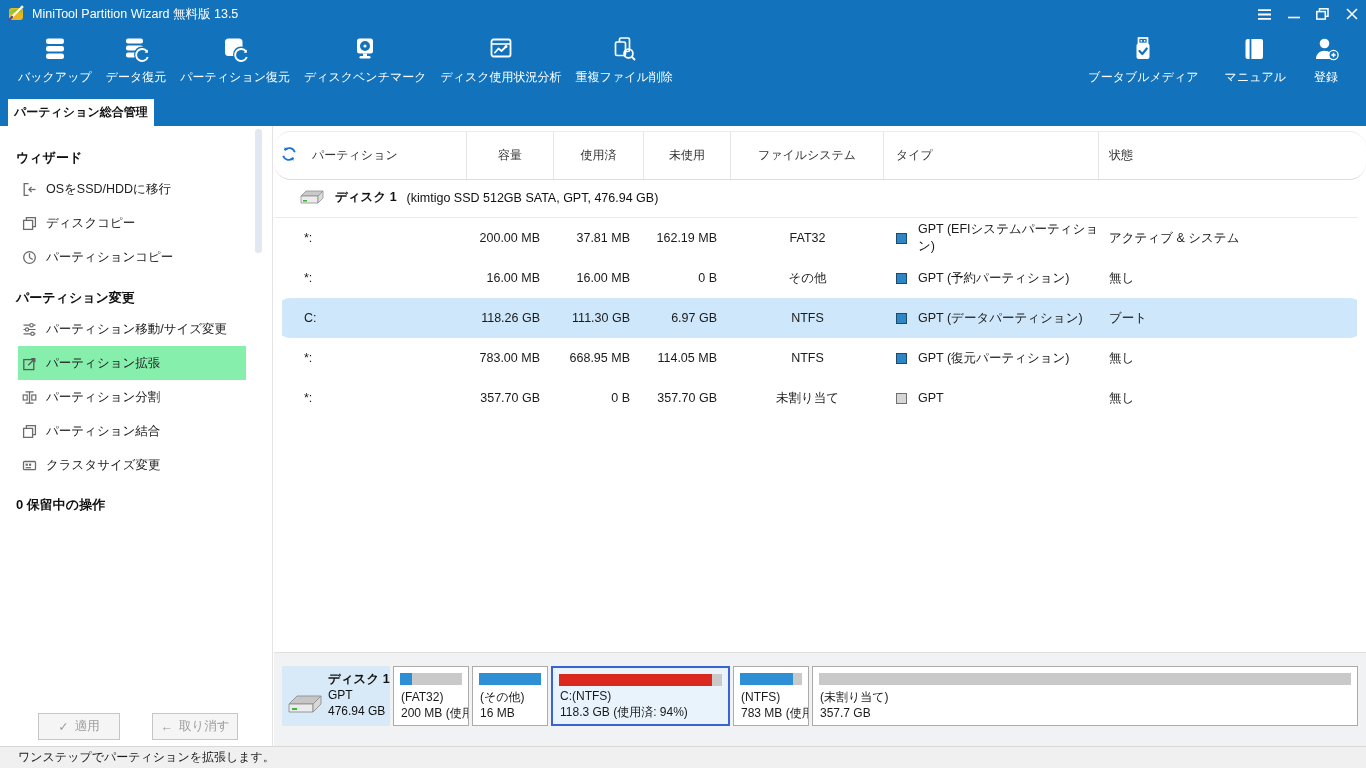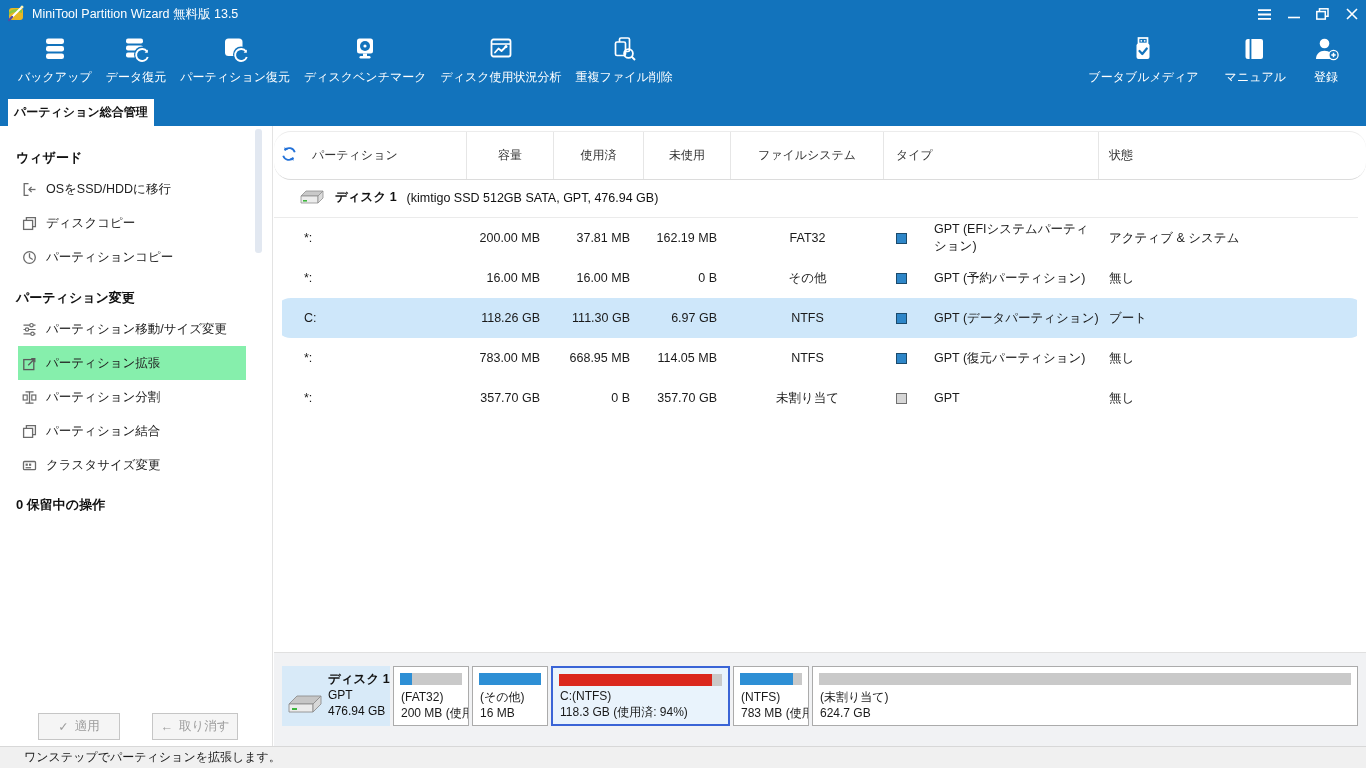--- a/index.html
+++ b/index.html
@@ -47,40 +47,40 @@
   .diskgrouprow{position:absolute;top:52px;left:0;right:8px;height:40px;display:flex;align-items:center;
                 padding-left:25px;gap:10px;border-bottom:1px solid #EBEBEB;font-size:12.5px;color:#111;box-sizing:border-box;}
   .dg-name{font-weight:bold;}
   .rows{position:absolute;top:92px;left:0;right:0;}
   .row{height:40px;align-items:center;font-size:12.5px;color:#1a1a1a;}
   .row.selected{background-image:linear-gradient(#CEE7FA,#CEE7FA);background-repeat:no-repeat;
                 background-position:8px 0;background-size:calc(100% - 17px) 100%;}
   .c-part{padding-left:30px;}
   .c-num{text-align:right;padding-right:14px;}
   .c-fs{text-align:center;}
-  .c-type{display:flex;align-items:center;gap:27px;padding-left:12px;}
+  .c-type{display:flex;align-items:center;gap:11px;padding-left:12px;}
   .c-status{padding-left:10px;}
   .sq{width:11px;height:11px;display:inline-block;box-sizing:border-box;flex:0 0 auto;}
   .sq-blue{background:#2E86C8;border:1px solid #1B4A6B;}
   .sq-gray{background:#D6D6D6;border:1px solid #707070;}
   
   .diskmap{position:absolute;left:0;right:0;bottom:0;height:93px;background:#F1F2F4;border-top:1px solid #E0E0E0;}
   .dm-row{position:absolute;left:8px;top:13px;height:60px;display:flex;gap:3px;}
   .diskinfo{width:108px;background:#D8EAF8;position:relative;box-sizing:border-box;padding:5px 0 0 46px;
             font-size:12px;color:#111;line-height:16px;flex:0 0 auto;}
   .di-name{font-weight:bold;font-size:12.5px;}
   .di-icon{position:absolute;left:4px;top:25px;}
   .block{box-sizing:border-box;background:#fff;border:1px solid #ABABAB;overflow:hidden;display:flex;flex-direction:column;flex:0 0 auto;}
   .block.selected{border:2px solid #3A64D6;background:#E9F3FC;}
   .bar{height:12px;margin:6px 6px 0 6px;background:#C9C9C9;overflow:hidden;}
   .fill{height:100%;}
   .btxt{margin:auto 0 4px 7px;font-size:12px;color:#1a1a1a;line-height:16px;white-space:nowrap;overflow:hidden;}
   
   .statusbar{position:absolute;left:0;right:0;bottom:0;height:22px;background:#F0F0F0;border-top:1px solid #D8D8D8;
-             display:flex;align-items:center;padding-left:24px;font-size:12px;color:#1a1a1a;box-sizing:border-box;}
+             display:flex;align-items:center;padding-left:18px;font-size:12px;color:#1a1a1a;box-sizing:border-box;}
 </style>
 </head>
 <body>
 
 <div class="app">
 
   <div class="titlebar">
     <span class="logo">
       <svg width="20" height="20" viewBox="0 0 20 20">
         <rect x="3" y="5" width="14" height="12" rx="3" fill="#E9B722"></rect>
@@ -445,21 +445,21 @@
               <div>(NTFS)</div>
               <div>783 MB (使用済</div>
             </div>
           </div>
           <div class="block" style="width: 546px;">
             <div class="bar">
                 <div class="fill" style="width: 0%; background: rgb(201, 201, 201);"></div>
               </div>
             <div class="btxt">
               <div>(未割り当て)</div>
-              <div>624.7 GB</div>
+              <div>357.7 GB</div>
             </div>
           </div>
         </div>
       </div>
     </div>
   </div>
 
   <div class="statusbar">
     <span>ワンステップでパーティションを拡張します。</span>
   </div>

